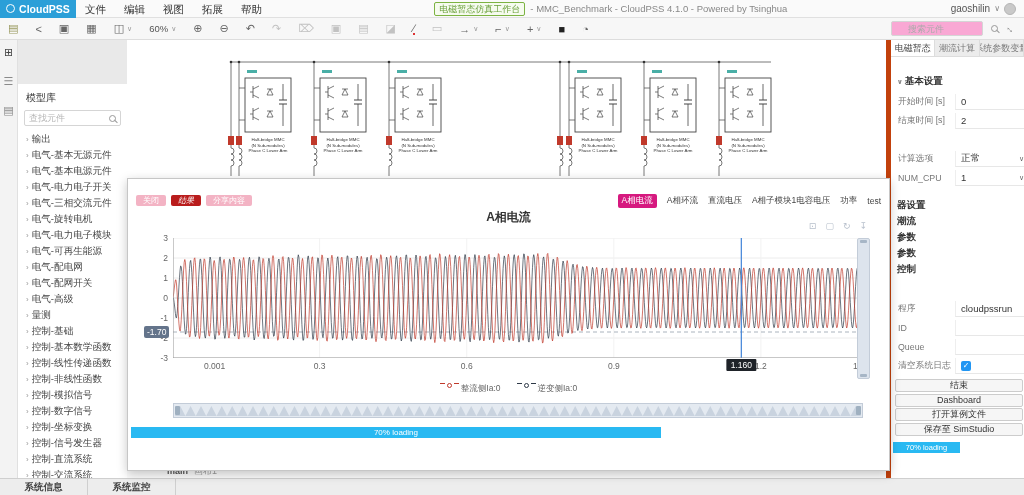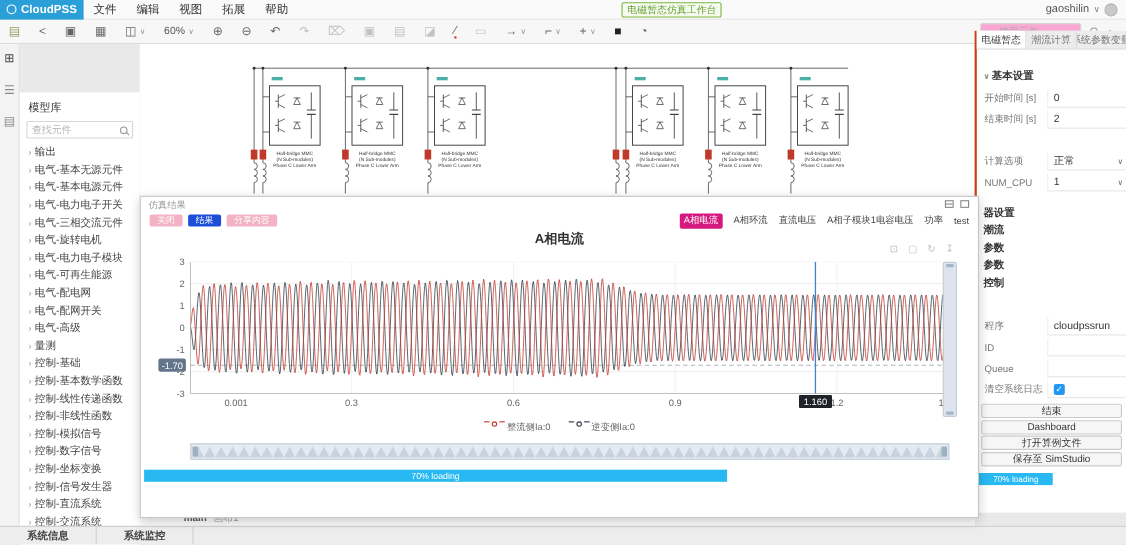--- a/index.html
+++ b/index.html
@@ -57,22 +57,22 @@
   .side-item .car { color:#999; font-size:8px; margin-right:3px; }
 
   
   #canvas { position:absolute; left:127px; top:40px; width:759px; height:438px; background:#fff; overflow:hidden; }
   #canvas-tabbar { position:absolute; left:0; top:423px; width:759px; height:15px; background:#fafafa;
     border-top:1px solid #d8d8d8; display:flex; align-items:center; gap:6px; padding-left:40px; }
   #canvas-tab-main { font-size:9px; font-weight:bold; color:#555; }
   #canvas-tab-canvas { font-size:9px; color:#999; }
 
   
-  #rightpanel { position:absolute; left:886px; top:28px; width:138px; height:438px; background:#fff;
-    border-left:2px solid #c2410c; }
+  #rightpanel { position:absolute; left:886px; top:40px; width:138px; height:438px; background:#fff;
+    border-left:5px solid #c2410c; }
   #rp-tabs { display:flex; height:17px; border-bottom:1px solid #ddd; background:#ececec; }
   .rp-tab { flex:1; font-size:9px; color:#777; display:flex; align-items:center; justify-content:center;
     border-right:1px solid #ddd; white-space:nowrap; overflow:hidden; cursor:default; }
   .rp-tab.active { background:#fff; color:#444; }
   #rp-body { position:relative; width:100%; height:421px; }
   .rp-section { position:absolute; left:6px; font-size:9.5px; font-weight:bold; color:#333; white-space:nowrap; }
   .rp-section .car { font-size:7px; color:#888; margin-right:2px; }
   .rp-row { position:absolute; left:0; width:138px; height:18px; display:flex; align-items:center; }
   .rp-label { width:64px; padding-left:7px; font-size:8.8px; color:#777; white-space:nowrap; overflow:hidden; }
   .rp-value { flex:1; border-left:1px solid #eee; border-bottom:1px solid #e7e7e7; height:16px;
@@ -95,21 +95,21 @@
   #dialog { position:absolute; left:127px; top:178px; width:763px; height:293px; background:#fff;
     border:1px solid #c6c6c6; box-shadow:0 3px 10px rgba(0,0,0,.22); }
   #dlg-titlebar { position:absolute; left:0; top:0; width:100%; height:13px; }
   #dlg-title { position:absolute; left:7px; top:2px; font-size:8.5px; color:#999; }
   .winbtn { position:absolute; top:3px; width:8px; height:7px; border:1px solid #888; background:#fff; }
   .winbtn.lines::after { content:""; display:block; margin-top:2px; border-top:1px solid #888; }
   #dlg-pillrow { position:absolute; left:8px; top:15px; right:8px; height:13px; display:flex; align-items:center; }
   .pill { height:11px; border-radius:2px; color:#fff; font-size:8px; line-height:11px; padding:0 7px;
     margin-right:5px; cursor:default; }
   .pill.off { background:#f3b3c4; }
-  .pill.on  { background:#1d4ed8; }
+  .pill.on  { background:#b91c1c;font-style:italic; }
   #dlg-tabs { margin-left:auto; display:flex; align-items:center; gap:10px; }
   .dlg-tab { font-size:8.5px; color:#444; cursor:default; white-space:nowrap; }
   .dlg-tab.active { background:#d6197f; color:#fff; padding:1px 4px; border-radius:2px; }
 
   #chart-title { position:absolute; left:0; top:30px; width:100%; text-align:center; font-size:12px;
     font-weight:bold; color:#333; }
   #chart-tools { position:absolute; right:22px; top:42px; display:flex; gap:9px; color:#b8c0cc; font-size:9px; }
   #plot { position:absolute; left:45px; top:59px; width:686px; height:120px; }
   .ytick { position:absolute; width:18px; text-align:right; font-size:8.5px; color:#666; }
   .xtick { position:absolute; top:182px; font-size:8.5px; color:#666; transform:translateX(-50%); }
@@ -142,20 +142,21 @@
   </div>
   <div id="menus" style="display: flex;">
       <span class="menu-item">文件</span>
       <span class="menu-item">编辑</span>
       <span class="menu-item">视图</span>
       <span class="menu-item">拓展</span>
       <span class="menu-item">帮助</span>
     </div>
   <div id="title-area">
     <span id="ws-badge">电磁暂态仿真工作台</span>
+    <span id="doc-title">-  MMC_Benchmark  -  CloudPSS 4.1.0  -  Powered by Tsinghua</span>
   </div>
   <div id="user-area">
     <span>gaoshilin</span>
     <span id="user-caret">∨</span>
     <span id="avatar"></span>
   </div>
 </div>
 
 <div id="toolbar">
   <div id="tb-icons" style="display:flex;align-items:center;">
@@ -534,25 +535,20 @@
       <div id="rp-progress" style="top: 385px;">70% loading</div>
     </div>
 </div>
 
 <div id="statusbar">
     <div class="status-tab">系统信息</div>
     <div class="status-tab">系统监控</div>
   </div>
 
 <div id="dialog">
-  <div id="dlg-titlebar">
-    <span id="dlg-title">仿真结果</span>
-    <span class="winbtn lines" style="right:22px"></span>
-    <span class="winbtn" style="right:8px"></span>
-  </div>
   <div id="dlg-pillrow">
     <span id="pills" style="display:flex;align-items:center;">
         <span class="pill off">关闭</span>
         <span class="pill on">结果</span>
         <span class="pill off">分享内容</span>
       </span>
     <span id="dlg-tabs">
         <span class="dlg-tab active">A相电流</span>
         <span class="dlg-tab">A相环流</span>
         <span class="dlg-tab">直流电压</span>

